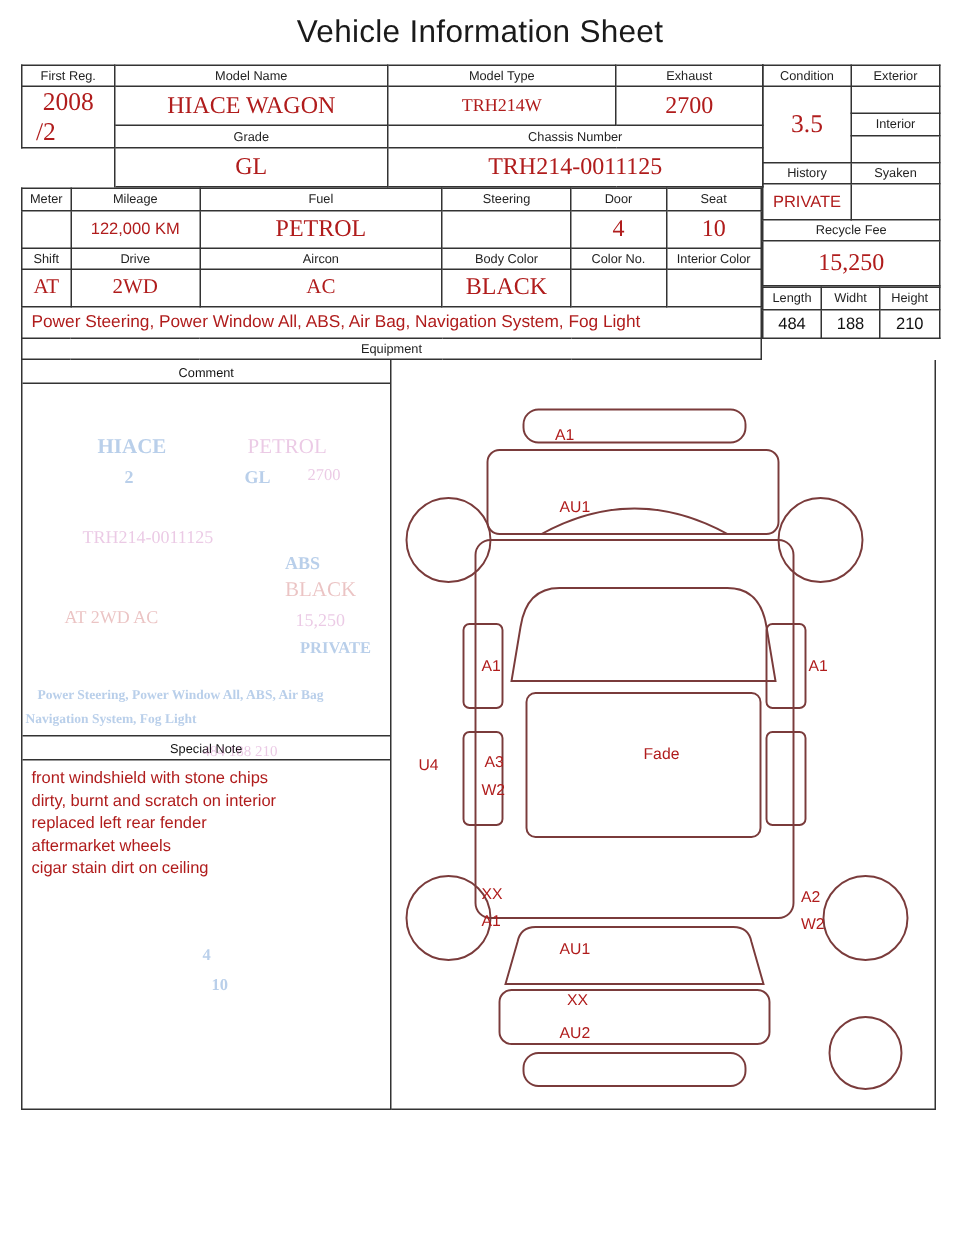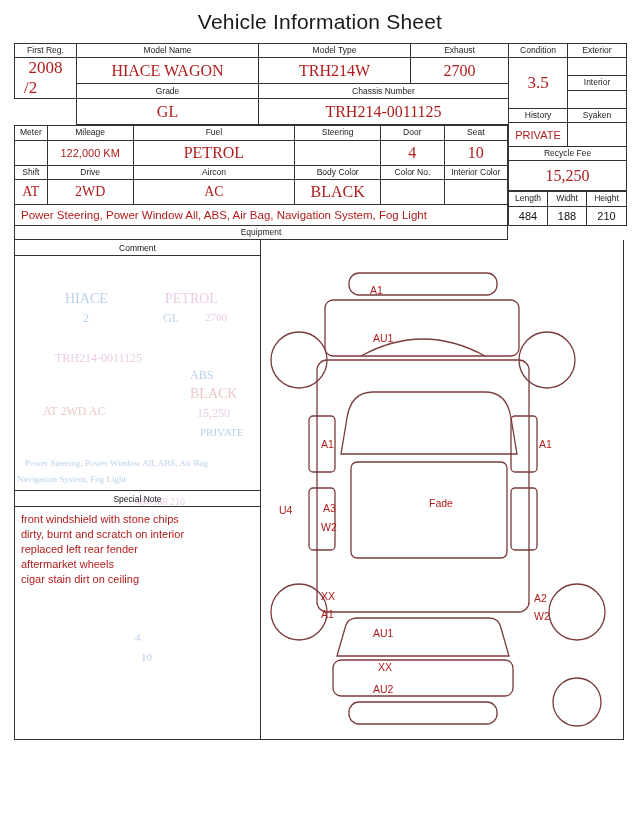--- a/index.html
+++ b/index.html
@@ -129,21 +129,21 @@
   }
 
   
   .ghost {
     position: absolute;
     pointer-events: none;
     font-family: "Liberation Serif", serif;
     white-space: nowrap;
   }
   .g-red { color: rgba(190,60,60,0.30); }
-  .g-blue { color: rgba(70,130,200,0.38); }
+  .g-blue { color: rgba(70,130,200,0.38); font-weight: bold; }
   .g-mag { color: rgba(190,80,170,0.30); }
 
   
   .diagram { position: absolute; inset: 0; }
   .dmark {
     position: absolute;
     font-size: 10.5px;
     color: #b01c1c;
     font-family: "Liberation Sans", sans-serif;
     white-space: nowrap;
@@ -173,21 +173,21 @@
           <td class="lbl">Model Name</td>
           <td class="lbl">Model Type</td>
           <td class="lbl">Exhaust</td>
         </tr>
         <tr>
           <td rowspan="3" style="position:relative;">
             <div class="val-big">2008</div>
             <div class="val-big" style="text-align:left;padding-left:9px;">/2</div>
           </td>
           <td rowspan="2" class="val" style="font-size:16px;">HIACE WAGON</td>
-          <td rowspan="2" class="val" style="font-size:16px;">TRH214W</td>
+          <td rowspan="2" class="val" style="font-size:12px;">TRH214W</td>
           <td rowspan="2" class="val" style="font-size:16px;">2700</td>
         </tr>
         <tr></tr>
         <tr>
           <td class="lbl">Grade</td>
           <td colspan="2" class="lbl">Chassis Number</td>
         </tr>
         <tr>
           <td style="border-top:none;border-left:none;border-bottom:none;height:26px;"></td>
           <td class="val" style="font-size:16px;">GL</td>

